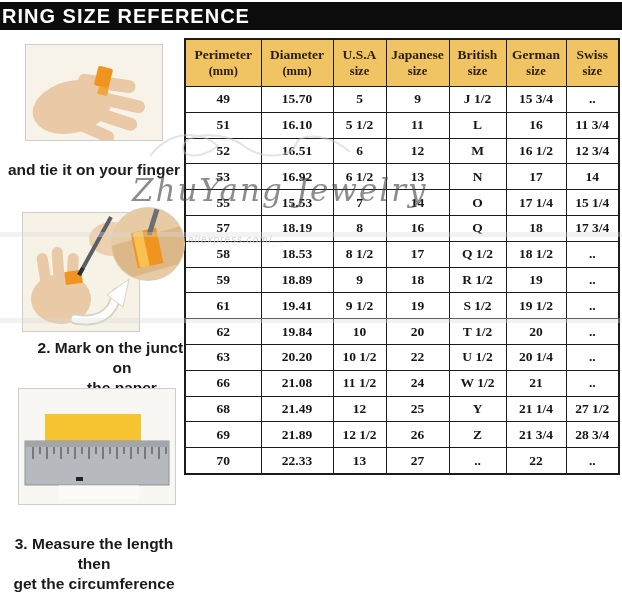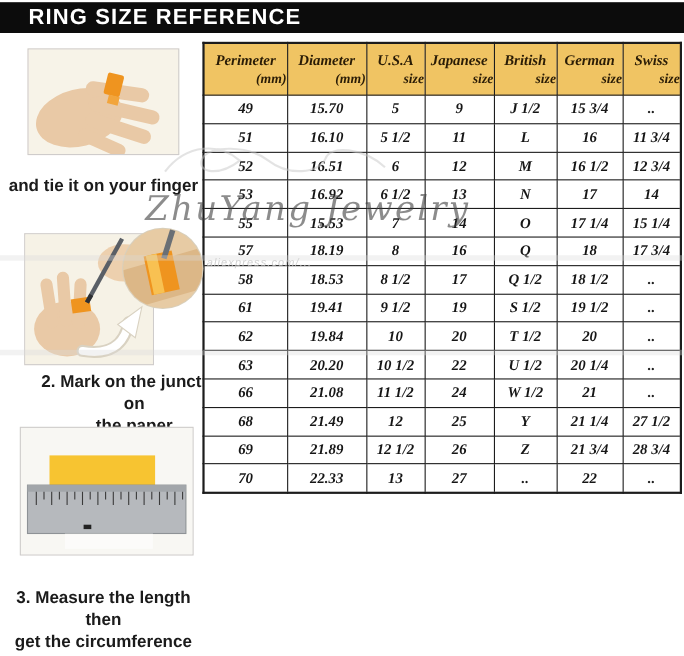--- a/index.html
+++ b/index.html
@@ -3,43 +3,43 @@
 <meta charset="utf-8">
 <style>
   html,body{margin:0;padding:0;background:#fff;}
   #page{position:relative;width:622px;height:596px;background:#fff;overflow:hidden;
         font-family:"Liberation Sans",sans-serif;}
 
   
   .banner{position:absolute;left:0;top:2px;width:622px;height:28px;
           background:var(--banner-bg,#0c0c0c);}
   .banner .txt{color:var(--banner-text,#fff);font-weight:800;font-size:20px;
-               letter-spacing:1px;line-height:28px;padding-left:26px;
+               letter-spacing:1px;line-height:28px;padding-left:2px;
                font-family:"Liberation Sans",sans-serif;}
 
   
   .photo{position:absolute;background:#f7f3e8;border:1px solid #cfcccb;box-sizing:border-box;z-index:1;}
   #photo1{left:25px;top:44px;width:138px;height:97px;}
   #photo2{left:22px;top:212px;width:118px;height:120px;}
   #photo3{left:18px;top:388px;width:158px;height:117px;background:#f8f7f3;}
   .inset-circle{position:absolute;left:112px;top:208px;width:72px;height:72px;border-radius:50%;
                 overflow:hidden;z-index:2;box-shadow:0 0 0 1px #d8cfbc;background:#e7cba4;}
   .caption{position:absolute;left:4px;width:180px;text-align:center;z-index:1;
            font-weight:700;font-size:15.5px;color:#1b1b1b;line-height:1.28;}
   #cap1{top:160px;} #cap2{top:338px;margin-left:28px;} #cap3{top:534px;}
 
   
   .tbl-wrap{position:absolute;left:184px;top:38px;z-index:1;}
   table{border-collapse:collapse;table-layout:fixed;width:434px;background:#fff;
-        border:2.5px solid var(--table-border,#1c1c1c);font-style:italic;}
+        border:2.5px solid var(--table-border,#1c1c1c);}
   th,td{border:1.5px solid var(--table-border,#1c1c1c);text-align:center;padding:0;}
   th{background:var(--header-bg,#f0c463);height:46px;
      font-family:"Liberation Serif",serif;color:#2a1c06;}
   th .h1{display:block;font-size:13.5px;font-weight:700;line-height:1.25;}
-  th .h2{display:block;font-size:12.5px;font-weight:700;line-height:1.2;text-align:right;}
+  th .h2{display:block;font-size:12.5px;font-weight:700;line-height:1.2;}
   td{font-family:"Liberation Serif",serif;font-weight:700;font-size:13.5px;
      color:#161616;height:24.8px;background:#fff;}
 
   
   .wm{position:absolute;pointer-events:none;z-index:3;}
   #wm-flourish{left:140px;top:122px;width:220px;height:48px;opacity:.5;}
   #wm-brand{left:132px;top:172px;width:360px;font-family:"DejaVu Serif",serif;
             font-style:italic;font-size:31px;letter-spacing:2px;color:#404040;opacity:.6;}
   #wm-url{left:188px;top:234px;width:260px;font-style:italic;font-size:10px;
           color:#c9c9c9;opacity:.85;letter-spacing:1px;}
@@ -222,20 +222,29 @@
           <tr>
             <td>58</td>
             <td>18.53</td>
             <td>8 1/2</td>
             <td>17</td>
             <td>Q 1/2</td>
             <td>18 1/2</td>
             <td>..</td>
           </tr>
           <tr>
+            <td>59</td>
+            <td>18.89</td>
+            <td>9</td>
+            <td>18</td>
+            <td>R 1/2</td>
+            <td>19</td>
+            <td>..</td>
+          </tr>
+          <tr>
             <td>61</td>
             <td>19.41</td>
             <td>9 1/2</td>
             <td>19</td>
             <td>S 1/2</td>
             <td>19 1/2</td>
             <td>..</td>
           </tr>
           <tr>
             <td>62</td>

